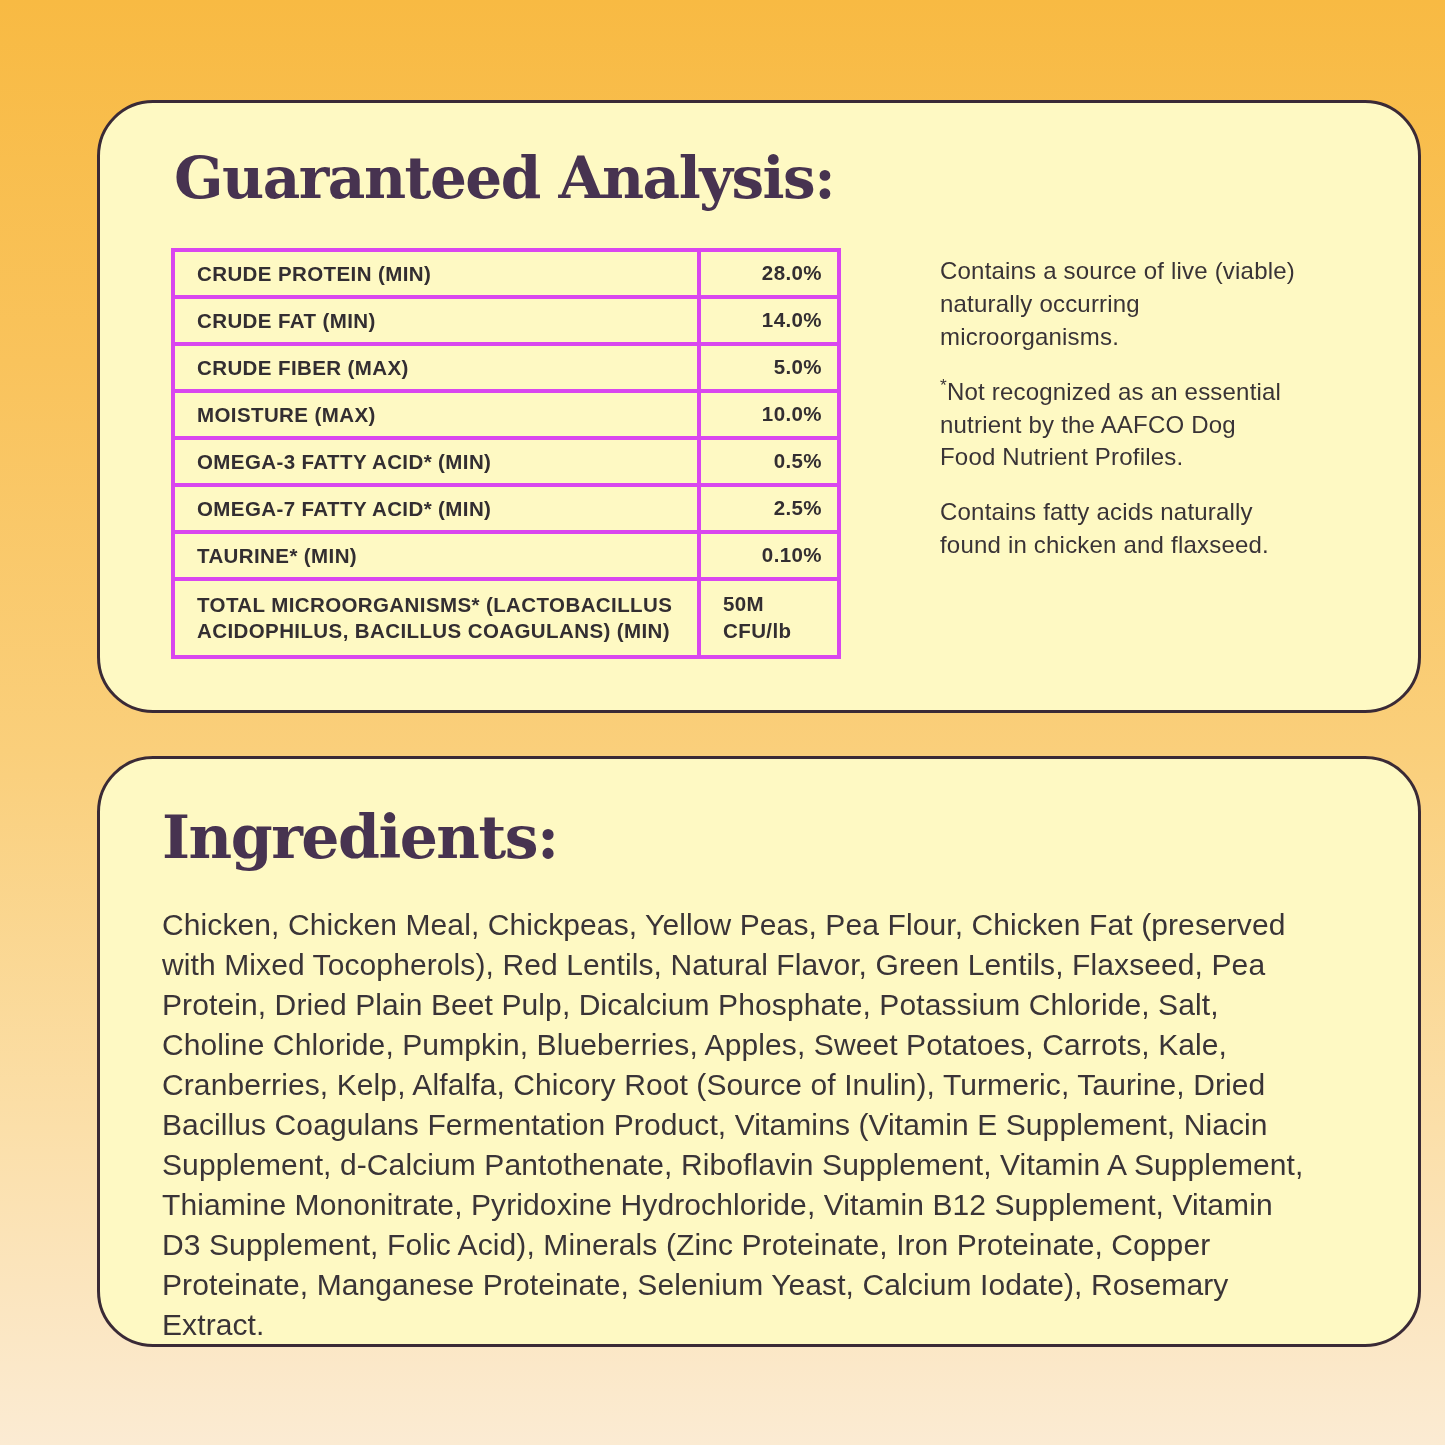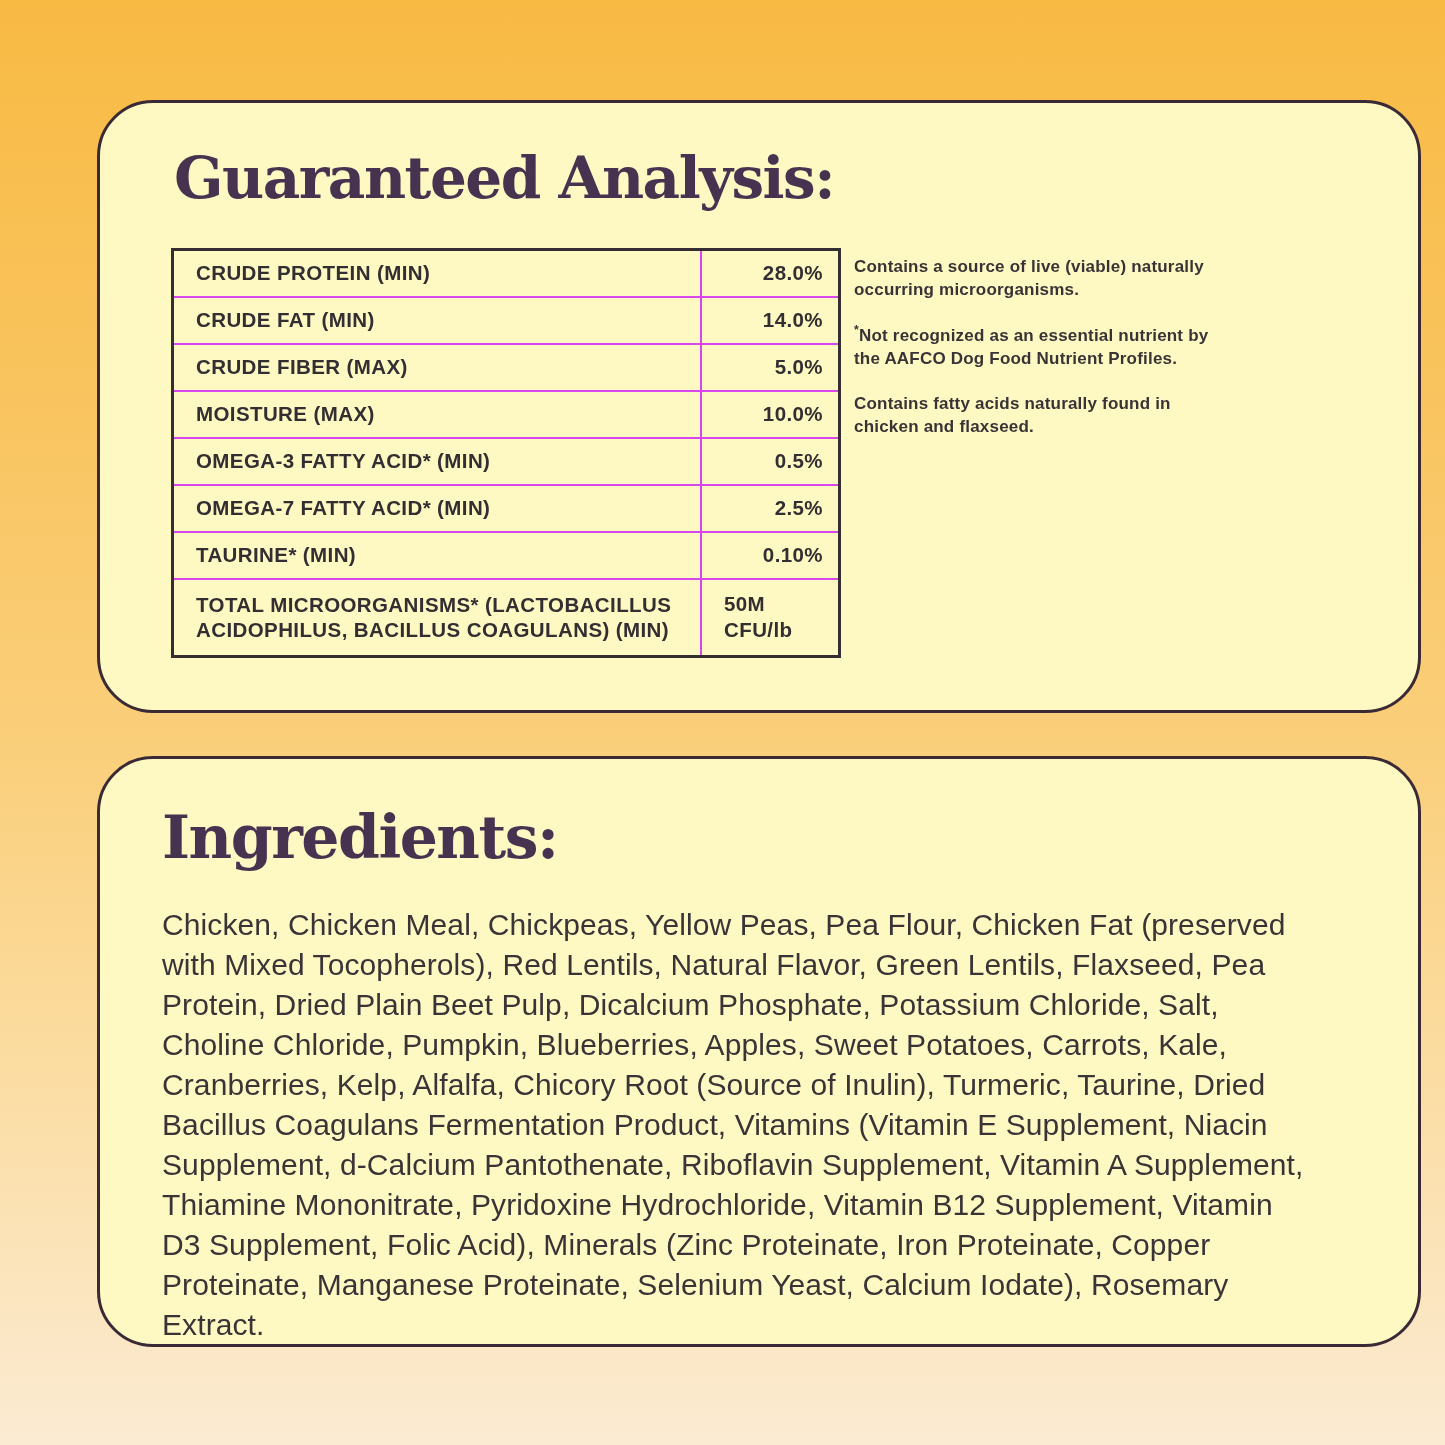--- a/index.html
+++ b/index.html
@@ -47,21 +47,21 @@
   table.ga-table {
     position: absolute;
     left: 71px;
     top: 145px;
     width: 670px;
     border-collapse: collapse;
     table-layout: fixed;
     border: 3px solid #342d31;
   }
   .ga-table td {
-    border: 2px solid #d946ef;
+    border: 4px solid #d946ef;
     color: #332e31;
     font-size: 20.5px;
     font-weight: 700;
     letter-spacing: 0.4px;
     vertical-align: middle;
   }
   .ga-table tr { height: 47px; }
   .ga-table tr.tall-row { height: 78px; }
   .ga-table td.label-cell {
     padding: 6px 10px 6px 22px;
@@ -75,26 +75,26 @@
     line-height: 1.3;
   }
   .ga-table tr.tall-row td.value-cell {
     text-align: left;
     padding-left: 22px;
     padding-right: 7px;
   }
 
   .notes {
     position: absolute;
-    left: 754px;
+    left: 840px;
     top: 152px;
     width: 356px;
     color: #393336;
-    font-size: 17px;
-    font-weight: 700;
+    font-size: 24px;
+    font-weight: 400;
     line-height: 1.37;
     letter-spacing: 0.2px;
   }
   .notes p { margin: 0 0 22px 0; }
   .note-sup {
     vertical-align: super;
     font-size: 0.72em;
     line-height: 0;
   }
 

